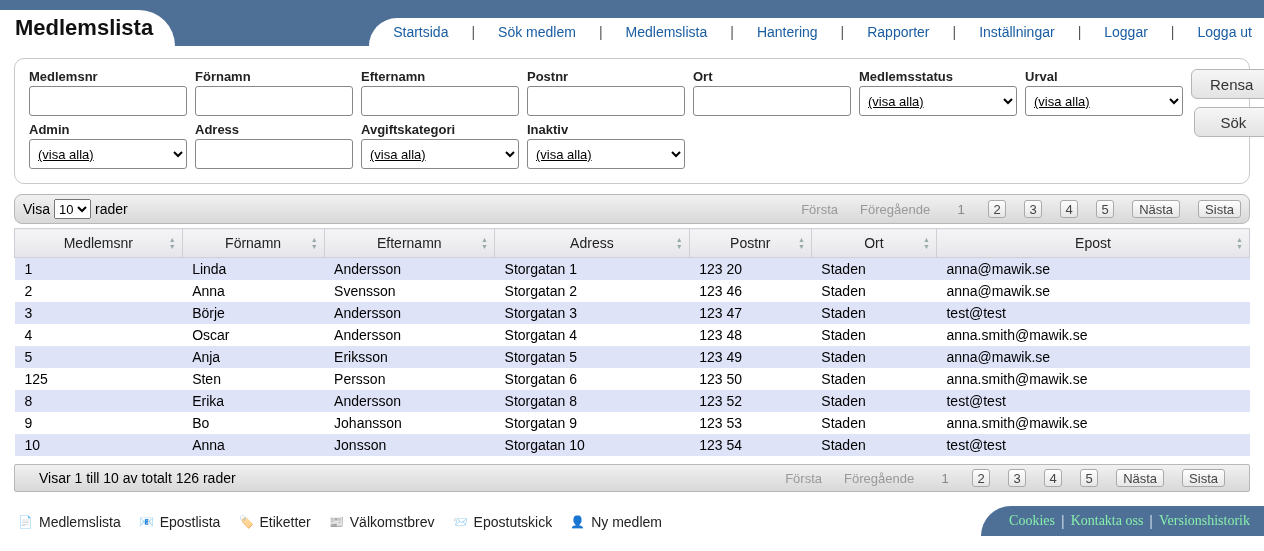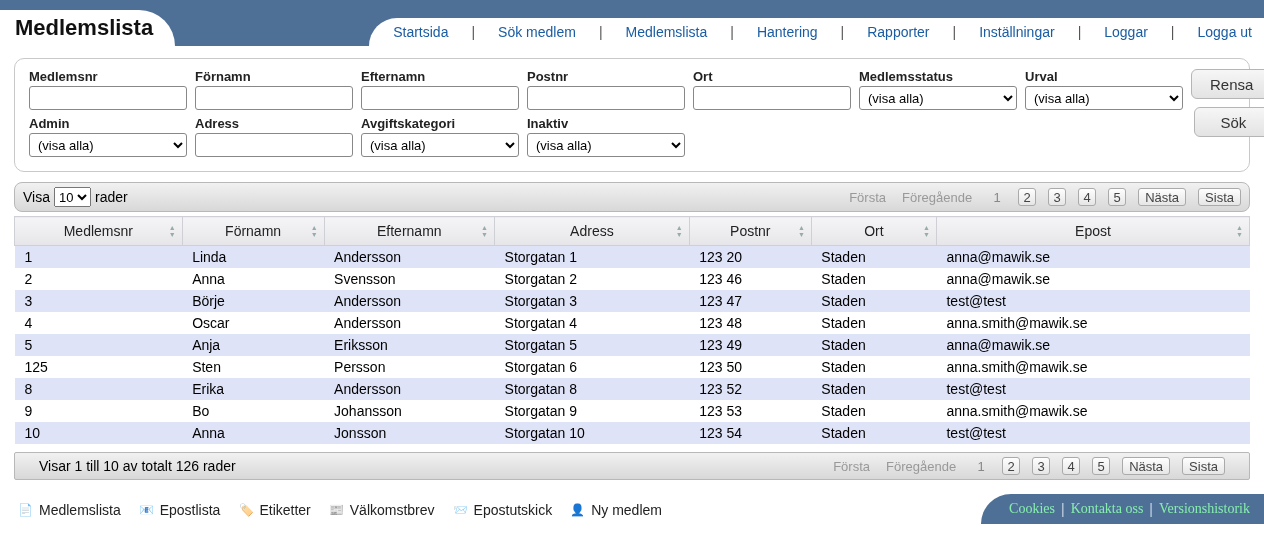--- a/index.html
+++ b/index.html
@@ -73,26 +73,27 @@
     flex-direction: column;
     width: 158px;
   }
   .field label {
     font-weight: bold;
     font-size: 13px;
     margin-bottom: 2px;
     color: #222;
   }
   .field input, .field select {
-    height: 24px;
+    height: 30px;
     border: 1px solid #888;
     border-radius: 3px;
     padding: 0 4px;
     font-size: 13px;
     background: #fff;
+    text-decoration: underline;
   }
   .btn {
     height: 30px;
     min-width: 78px;
     padding: 0 18px;
     border: 1px solid #b5b5b5;
     border-radius: 6px;
     background: linear-gradient(#f6f6f6, #e3e3e3);
     font-size: 15px;
     color: #333;
@@ -121,21 +122,21 @@
   }
   .table-bar select {
     height: 20px;
     font-size: 13px;
     margin: 0 4px;
   }
   .pager {
     margin-left: auto;
     display: flex;
     align-items: center;
-    gap: 12px;
+    gap: 18px;
     font-size: 13px;
     color: #444;
   }
   .pager .pglabel { color: #999; margin-right: 4px; }
   .pager .pgnum {
     display: inline-flex;
     align-items: center;
     justify-content: center;
     min-width: 18px;
     height: 18px;

